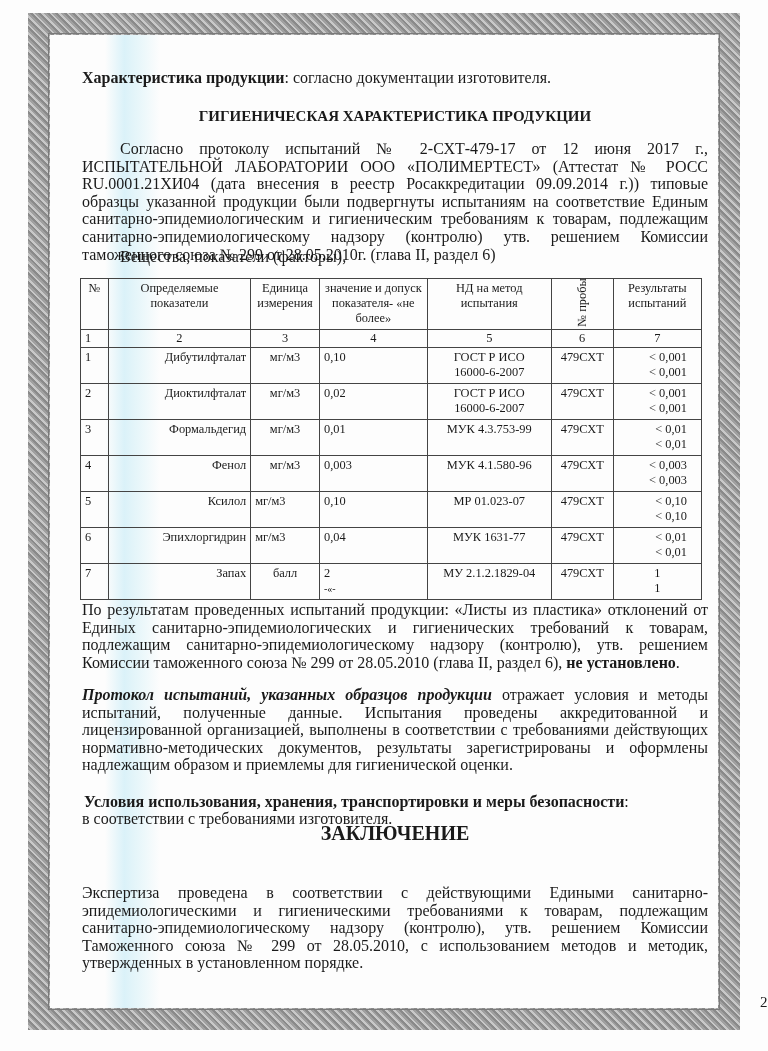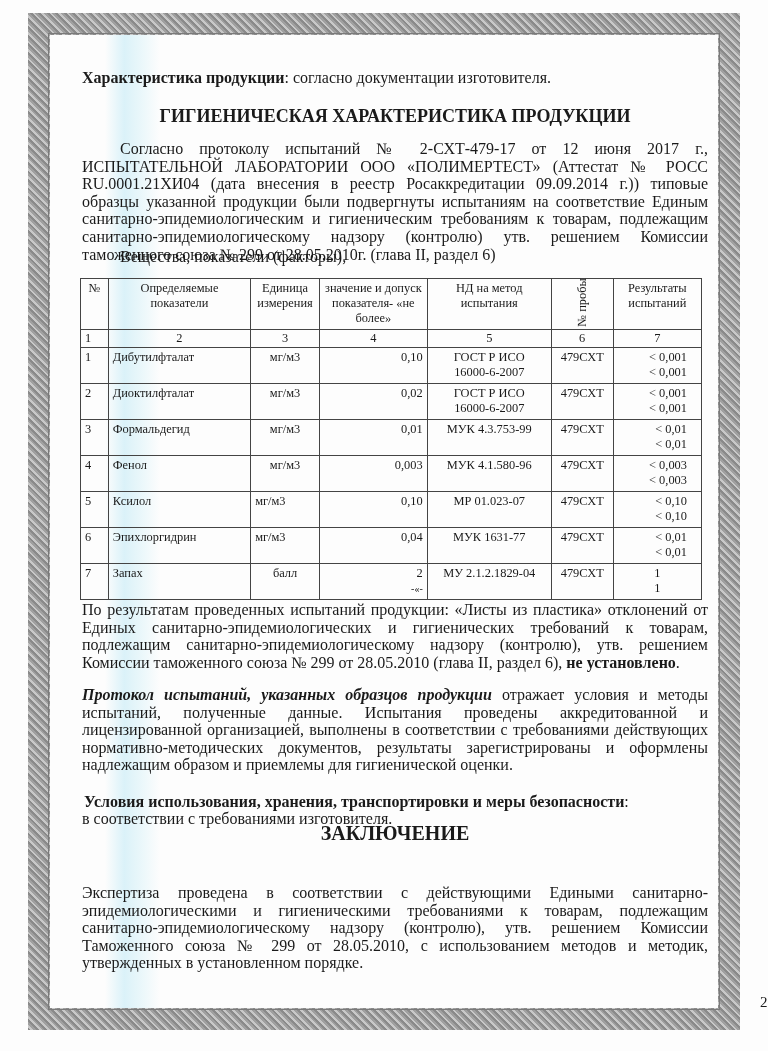--- a/index.html
+++ b/index.html
@@ -25,38 +25,38 @@
       position: absolute; left: 48px; top: 33px; width: 672px; height: 977px;
       box-sizing: border-box; border: 1px solid #7a7a7a;
     }
     .content { position: absolute; left: 82px; top: 0; width: 626px; }
     .p { font-size: 16px; line-height: 17.6px; text-align: justify; margin: 0; }
     .b { font-weight: bold; }
     .bi { font-weight: bold; font-style: italic; }
     .h-center { text-align: center; font-weight: bold; }
 
     #char-line { position: absolute; top: 69px; left: 0; width: 626px; }
-    #hyg-title { position: absolute; top: 108px; left: 0; width: 626px; font-size: 18px; font-family: Liberation Serif, serif; }
+    #hyg-title { position: absolute; top: 108px; left: 0; width: 626px; font-size: 15px; font-family: Liberation Serif, serif; }
     #intro { position: absolute; top: 140px; left: 0; width: 626px; text-indent: 38px; }
     #substances { position: absolute; top: 248px; left: 38px; }
 
     table.t {
       position: absolute; top: 278px; left: -2px; width: 622px;
       border-collapse: collapse; font-size: 12.4px; line-height: 15px;
     }
     table.t td, table.t th {
       border: 1px solid #444; padding: 2px 4px; vertical-align: top; font-weight: normal;
     }
     table.t th { text-align: center; height: 46px; }
     table.t tr.idx td { text-align: center; height: 15px; padding: 1px 4px; }
     table.t tr.row td { height: 31px; }
     .c-num { width: 19px; text-align: left; }
-    .c-name { width: 135px; text-align: left; }
+    .c-name { width: 135px; text-align: right; }
     .c-unit { width: 60px; text-align: center; }
-    .c-val { width: 100px; text-align: right; }
+    .c-val { width: 100px; text-align: left; }
     .c-nd { width: 117px; text-align: center; }
     .c-probe { width: 53px; text-align: center; }
     .c-res { width: 80px; text-align: right; }
     .rot { display: inline-block; transform: rotate(-90deg); white-space: nowrap; margin-top: 14px; }
     .res-line { display: block; padding-right: 10px; }
     .center-lines .res-line { text-align: center; padding-right: 0; }
 
     #result-para { position: absolute; top: 601px; left: 0; width: 626px; }
     #protocol-para { position: absolute; top: 686px; left: 0; width: 626px; }
     #usage-title { position: absolute; top: 793px; left: 2px; width: 626px; }

